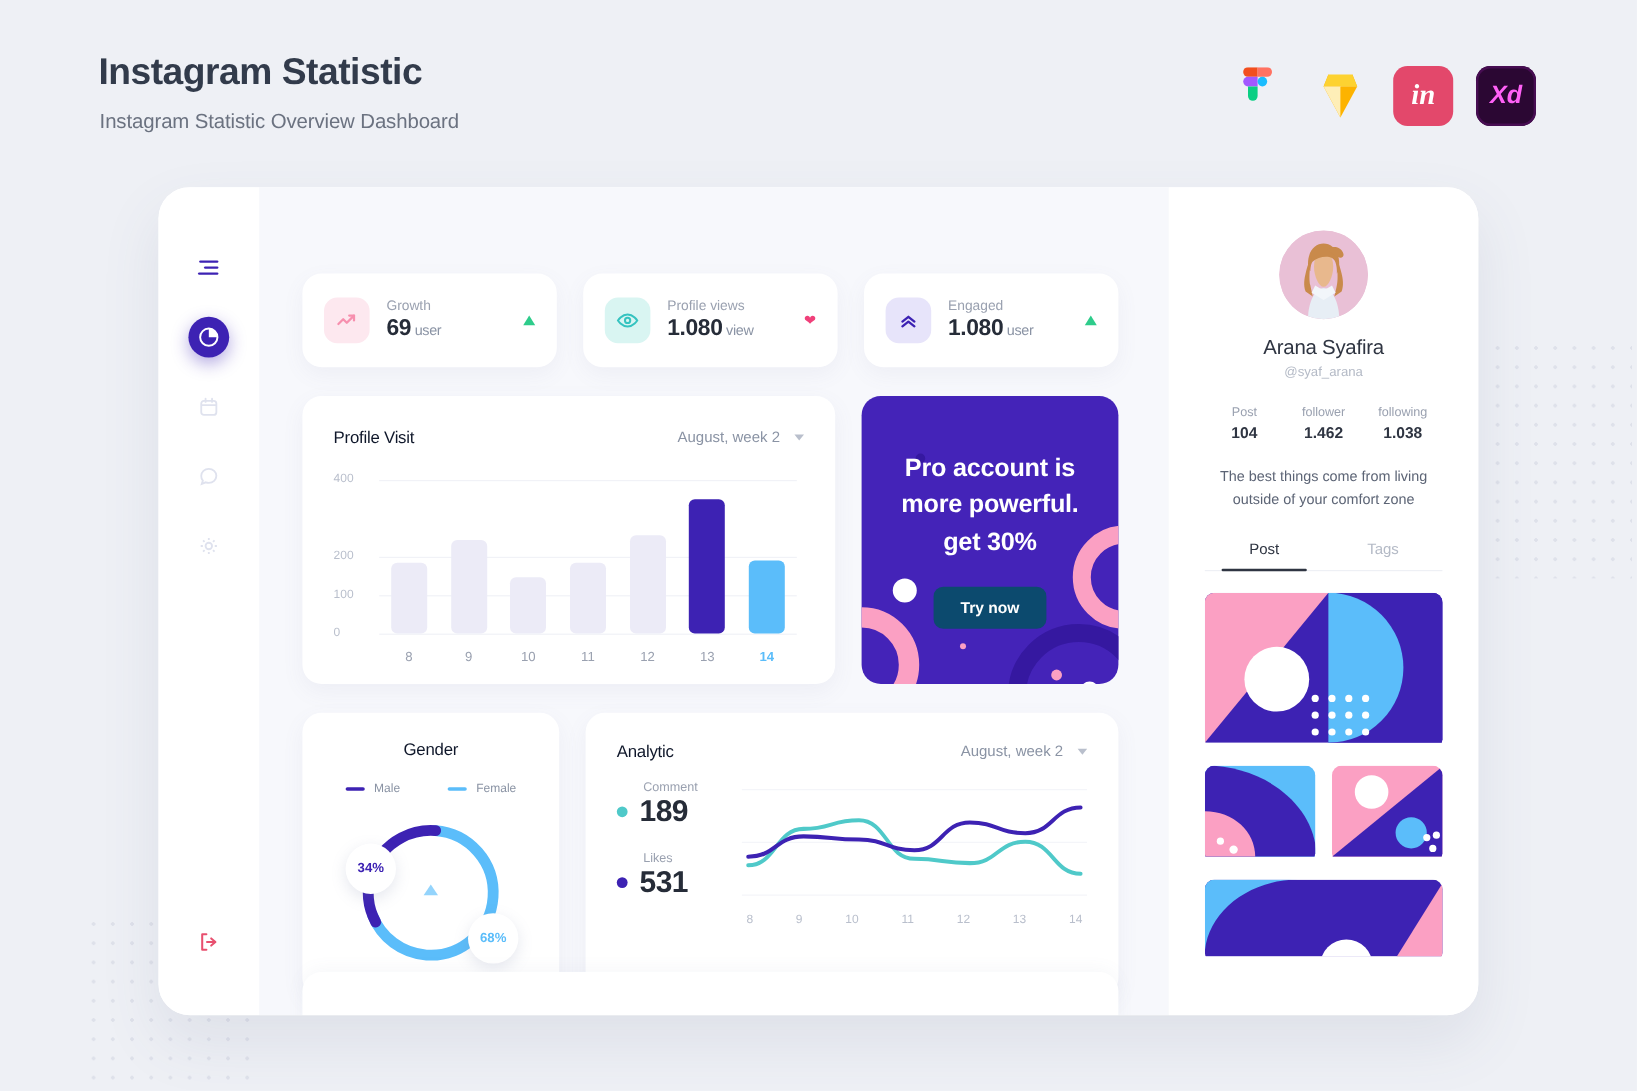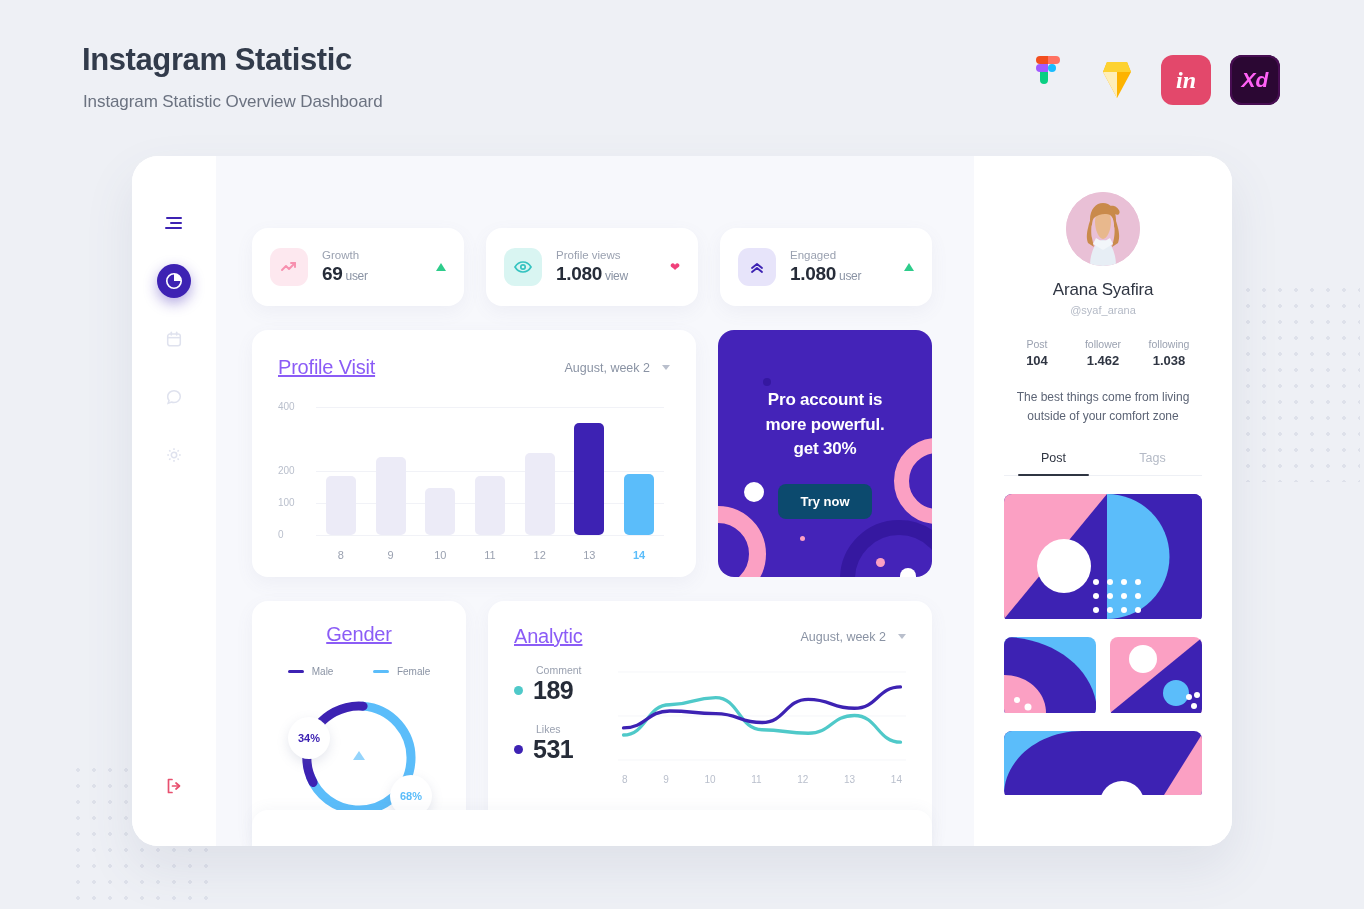--- a/index.html
+++ b/index.html
@@ -91,21 +91,21 @@
   .stat-label { font-size: 11.5px; color: #9aa1b0; margin-bottom: 2px; }
   .stat-val { font-size: 19px; color: #262c38; font-weight: bold; letter-spacing: -.3px; }
   .stat-unit { font-size: 12px; color: #8a93a4; font-weight: normal; margin-left: 3px; }
   .tri-up { width: 0; height: 0; border-left: 5px solid transparent; border-right: 5px solid transparent; border-bottom: 8px solid #2ecc8b; }
   .heart { color: #f0407a; font-size: 12px; }
 
   
   .row2 { display: flex; gap: 22px; margin-top: 24px; padding-right: 42px; }
   .card { background: #fff; border-radius: 16px; box-shadow: 0 6px 18px rgba(110,120,160,.07); }
   .card-head { display: flex; align-items: center; justify-content: space-between; }
-  .card-title { font-size: 20px; color: #8b5cf6; letter-spacing: -.2px; text-decoration: underline; }
+  .card-title { font-size: 14px; color: #0f172a; letter-spacing: -.2px; }
   .card-sel { font-size: 12.5px; color: #8a93a4; display: flex; align-items: center; gap: 12px; cursor: pointer; }
 
   .visit { flex: 1; padding: 26px 26px 16px 26px; }
   .chart-wrap { position: relative; margin-top: 22px; height: 160px; }
   .ylab { position: absolute; left: 0; font-size: 10px; color: #b9bfcc; }
   .plot { position: absolute; left: 38px; right: 6px; top: 0; bottom: 26px; }
   .gridline { position: absolute; left: 0; right: 0; height: 1px; background: #f1f2f7; }
   .bars { position: absolute; left: 0; right: 0; bottom: 0; top: 0; display: flex; align-items: flex-end; justify-content: space-around; }
   .bar-col { display: flex; flex-direction: column; align-items: center; width: 34px; height: 100%; justify-content: flex-end; }
   .bar { width: 30px; border-radius: 5px; background: #ecebf7; }
@@ -114,21 +114,21 @@
   .xlabels { position: absolute; left: 38px; right: 6px; bottom: 0; display: flex; justify-content: space-around; }
   .xlab { width: 34px; text-align: center; font-size: 11px; color: #9aa1b0; }
   .xlab.active { color: #5bbdfa; font-weight: bold; }
 
   
   .promo {
     width: 214px; flex: 0 0 214px; border-radius: 16px; background: #4423b8;
     position: relative; overflow: hidden;
     display: flex; flex-direction: column; align-items: center; justify-content: center;
   }
-  .promo-txt { color: #fff; font-size: 17px; font-weight: bold; line-height: 1.45; text-align: center; z-index: 2; letter-spacing: -.2px; }
+  .promo-txt { color: #fff; font-size: 21px; font-weight: bold; line-height: 1.45; text-align: center; z-index: 2; letter-spacing: -.2px; }
   .promo-btn {
     margin-top: 22px; background: #0c4a6e; color: #fff; border: none;
     border-radius: 8px; padding: 10px 22px; font-size: 13px; font-weight: bold;
     z-index: 2; cursor: pointer; font-family: inherit;
   }
   .deco { position: absolute; border-radius: 50%; }
 
   
   .row3 { display: flex; gap: 22px; margin-top: 24px; padding-right: 42px; }
   .gender { width: 214px; flex: 0 0 214px; padding: 22px 16px; text-align: center; }

